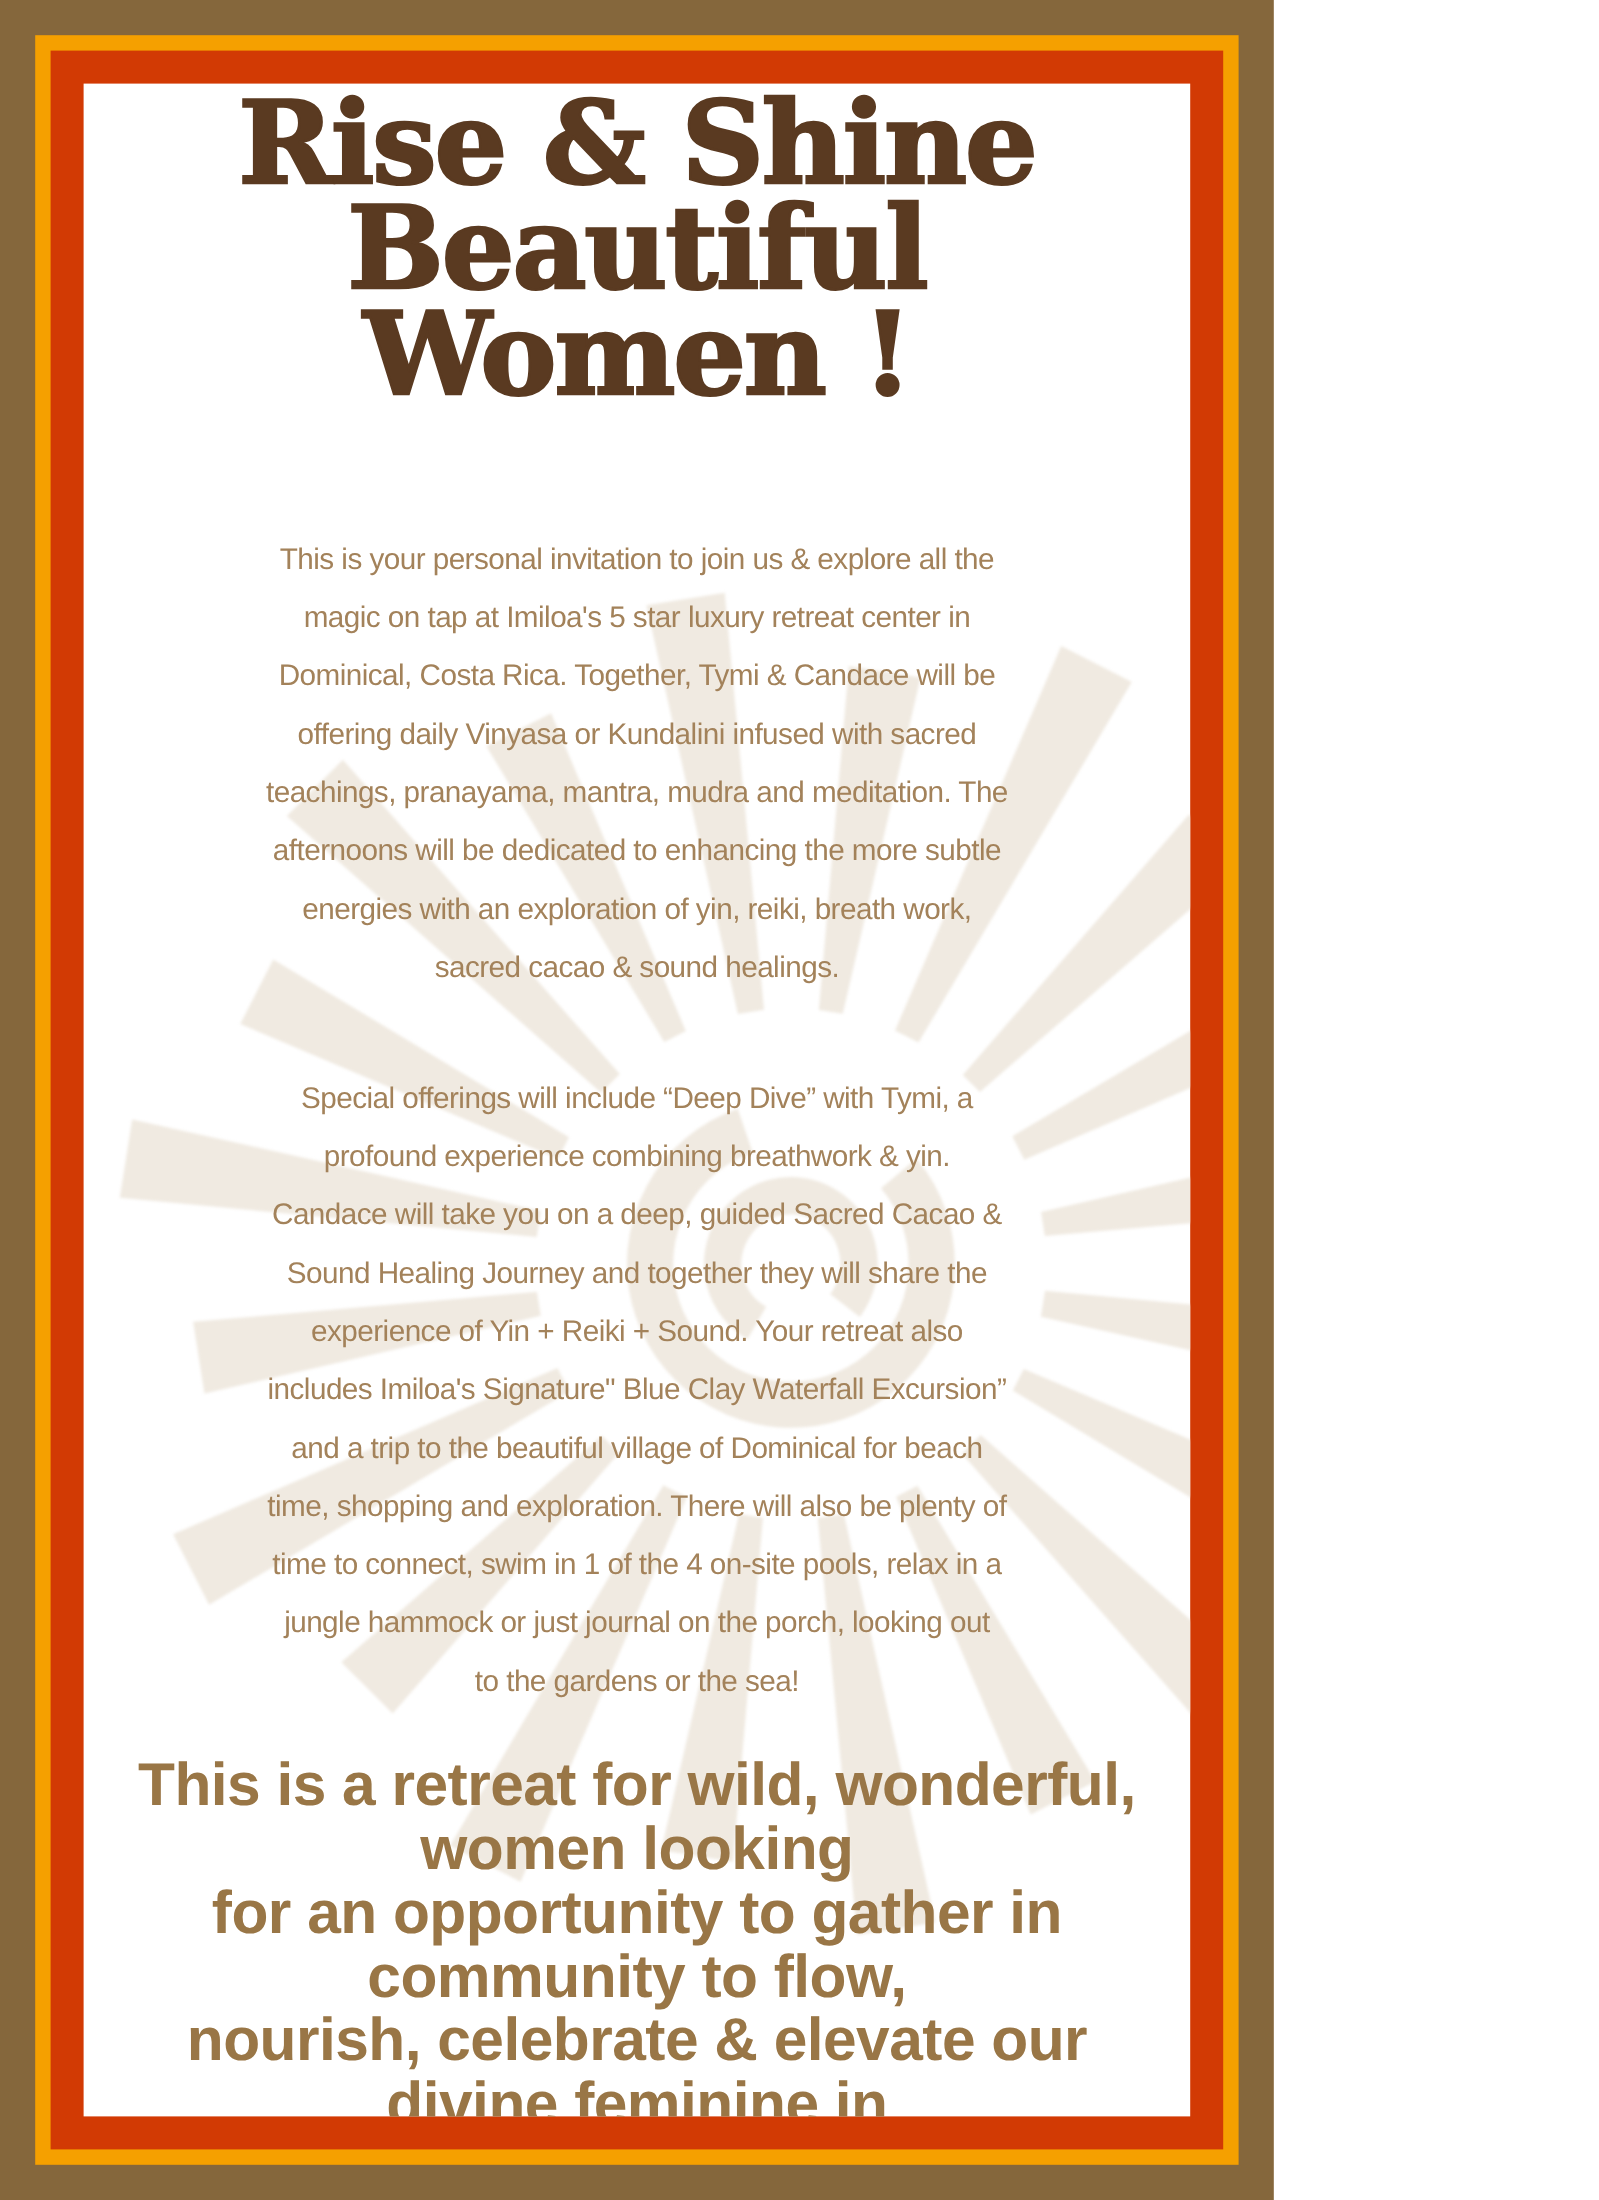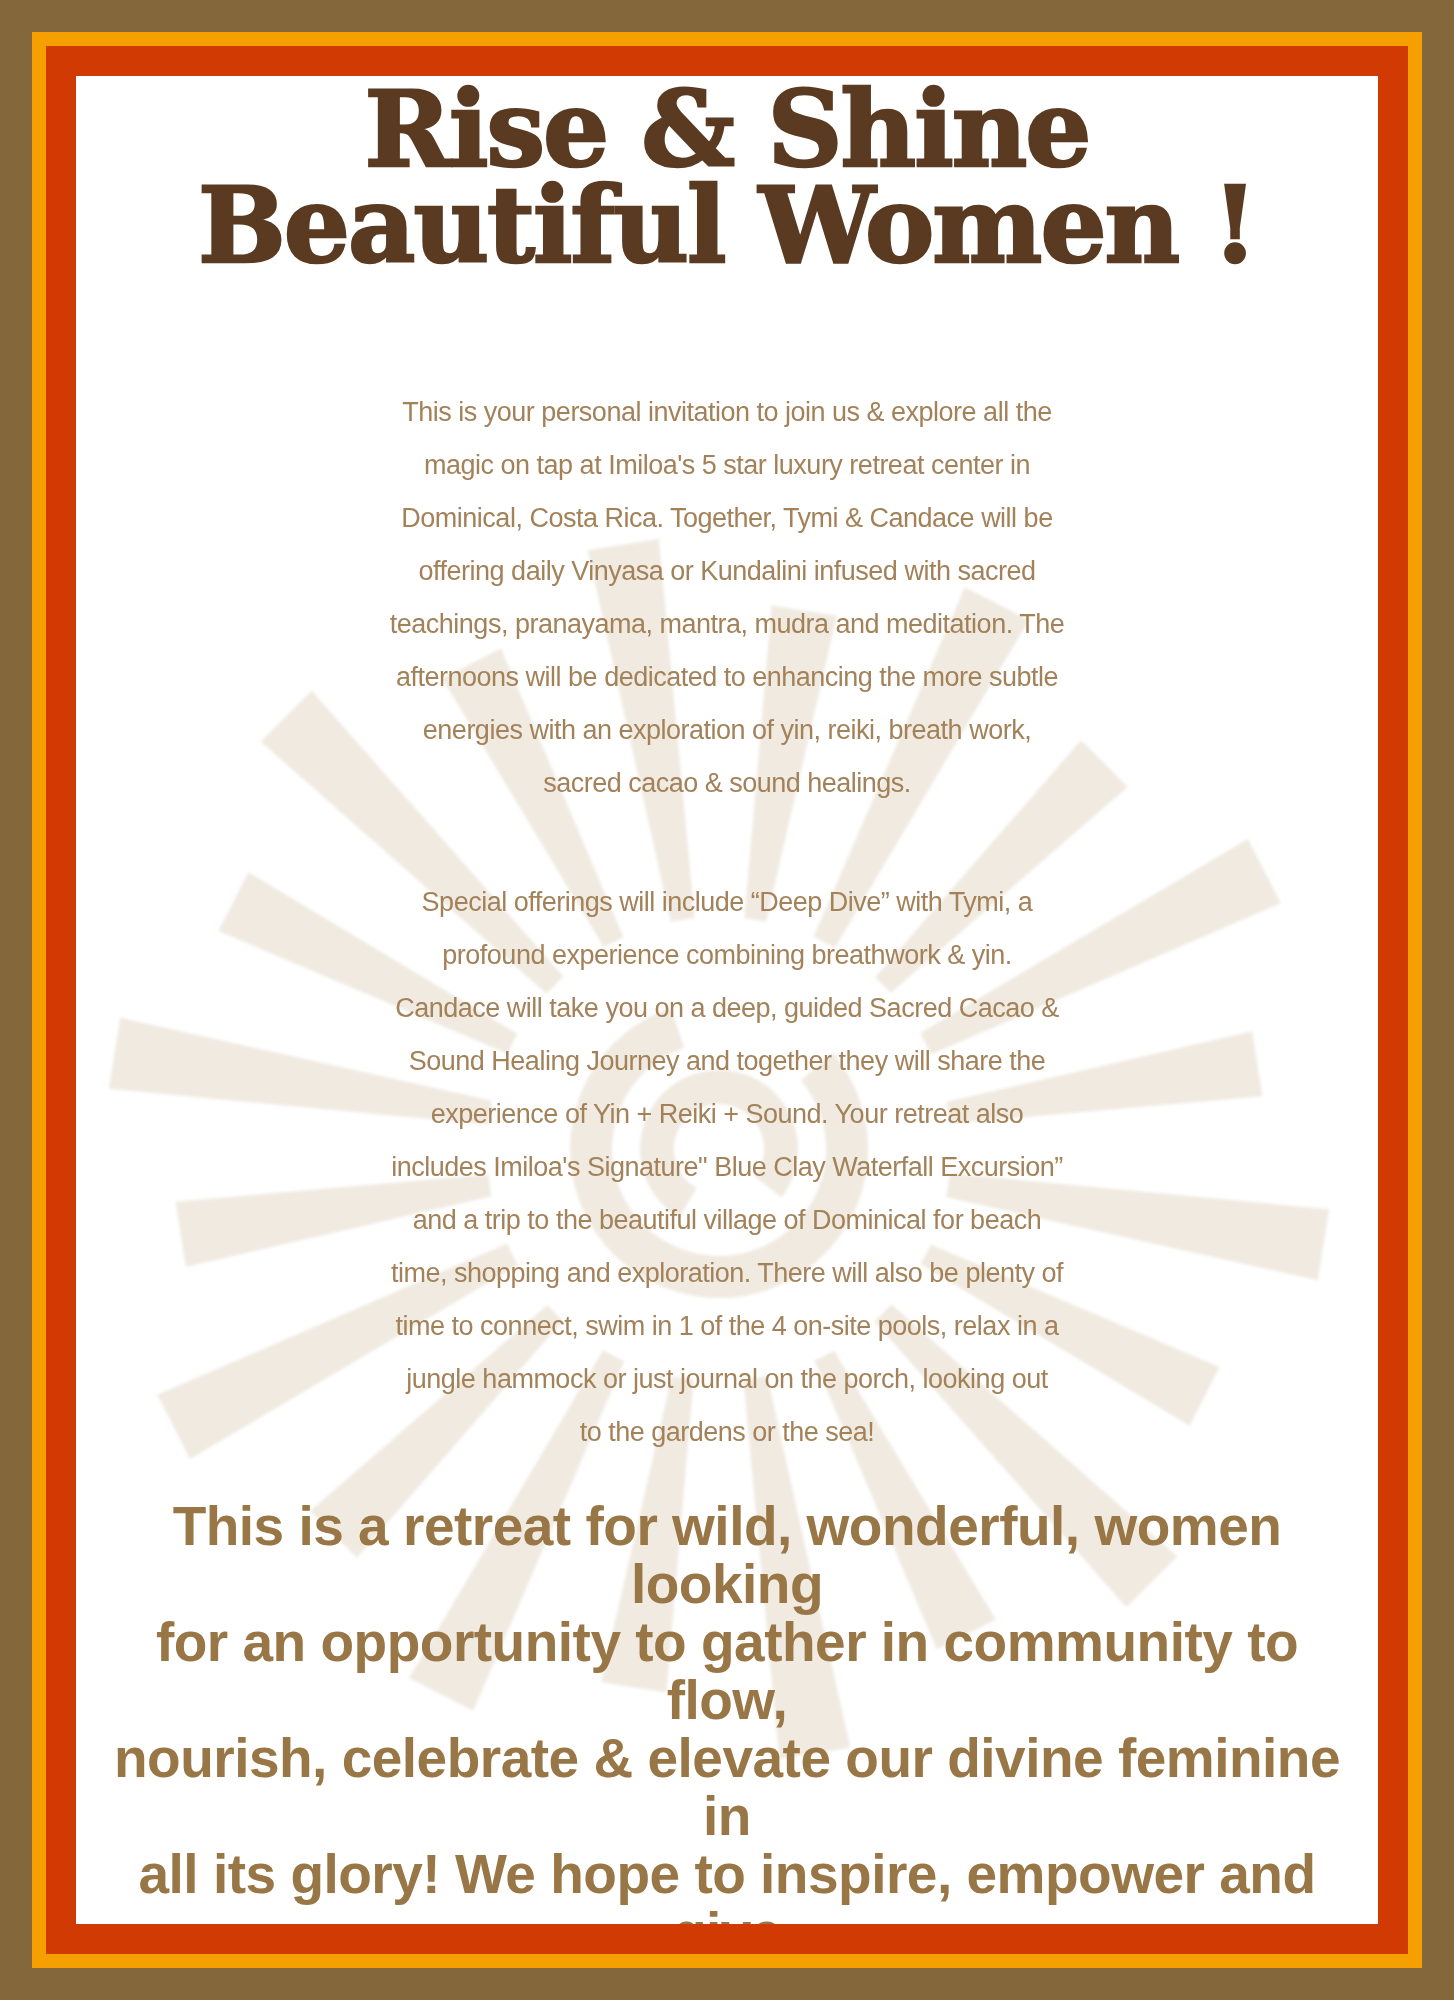--- a/index.html
+++ b/index.html
@@ -9,21 +9,21 @@
     --title-text:#5a3a21;
     --body-text:#a3825a;
     --closing-text:#997646;
     --watermark:#f0eae1;
     --background:#ffffff;
   }
   *{margin:0;padding:0;box-sizing:border-box;}
   html,body{background:#fff;}
   body{width:1454px;height:2000px;overflow:hidden;font-family:"Liberation Sans",sans-serif;}
 
-  .page{width:1454px;height:2000px;}
+  .page{width:1158px;height:2000px;}
   .frame-brown{width:100%;height:100%;background:var(--outer-border);padding:32px;}
   .frame-gold{width:100%;height:100%;background:var(--gold-border);padding:14px;}
   .frame-red{width:100%;height:100%;background:var(--red-border);padding:30px;}
   .card{
     width:100%;height:100%;
     background:var(--background);
     position:relative;
     overflow:hidden;
     text-align:center;
   }

